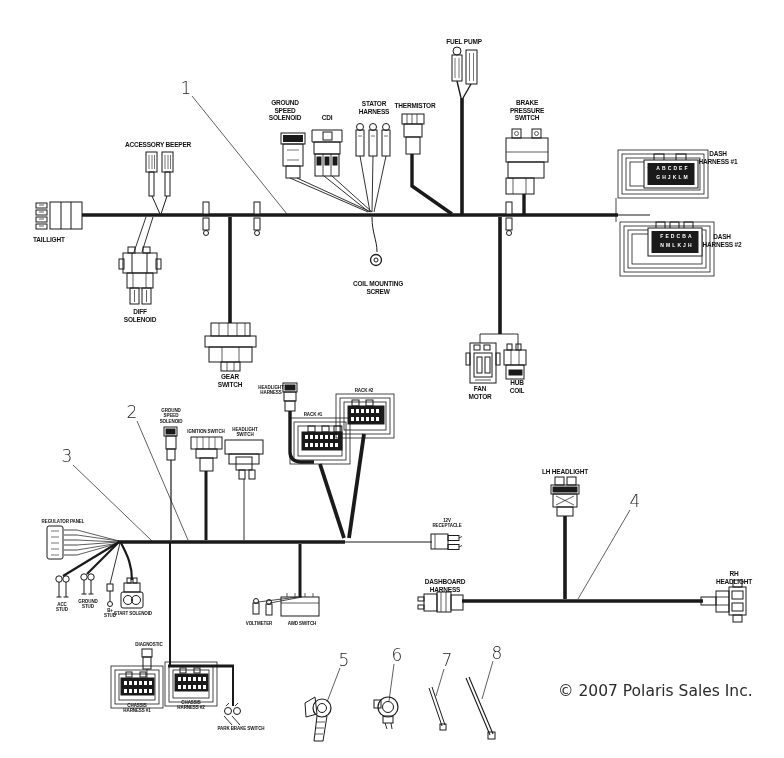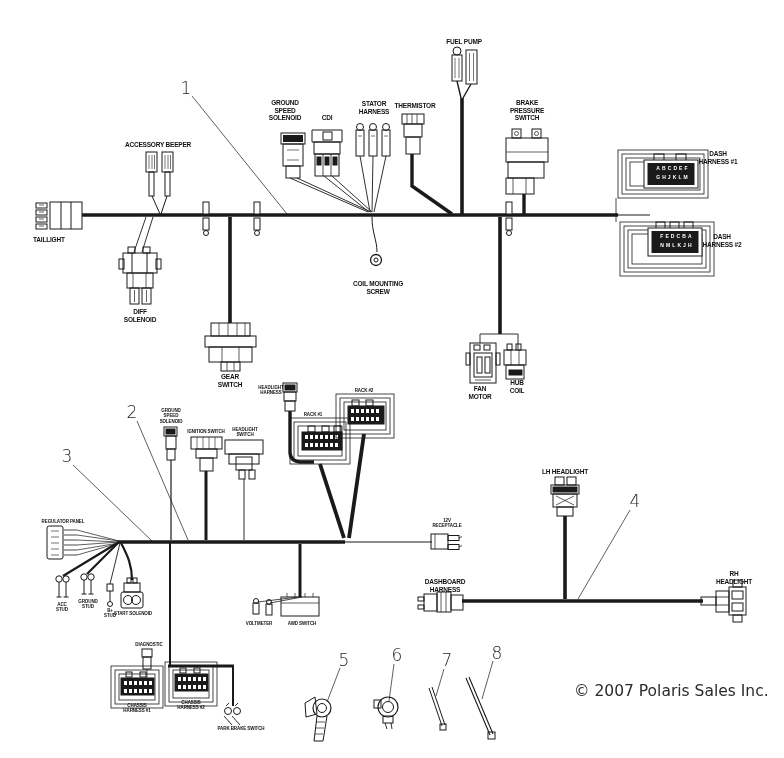--- a/index.html
+++ b/index.html
@@ -7,21 +7,21 @@
          font-family:"Liberation Sans",sans-serif;}
   .stage svg{position:absolute;left:0;top:0;}
   .lbl{position:absolute;font:bold 6.5px/1.18 "Liberation Sans",sans-serif;color:#111;
        text-align:center;white-space:pre-line;transform:translateX(-50%);letter-spacing:-0.2px;}
   .lbl.tiny{font-size:4.5px;letter-spacing:-0.1px;}
   .lbl.left{transform:none;text-align:left;}
   .callout{position:absolute;font:200 17px/1 "DejaVu Sans",sans-serif;color:#222;
            transform:translateX(-50%);}
   .pins{position:absolute;font:bold 5px/1 "Liberation Sans",sans-serif;color:#fff;
         letter-spacing:2.1px;transform:translateX(-50%);white-space:nowrap;}
-  .copyright{position:absolute;font:15.5px "DejaVu Sans",sans-serif;color:#2b2b2b;margin-left:16px;}
+  .copyright{position:absolute;font:15.5px "DejaVu Sans",sans-serif;color:#2b2b2b;}
 </style>
 </head>
 <body>
 
 <div class="stage">
 
 <svg width="784" height="758" viewBox="0 0 784 758">
   <g stroke="#1a1a1a" fill="none" stroke-width="1">
 
     <g>

